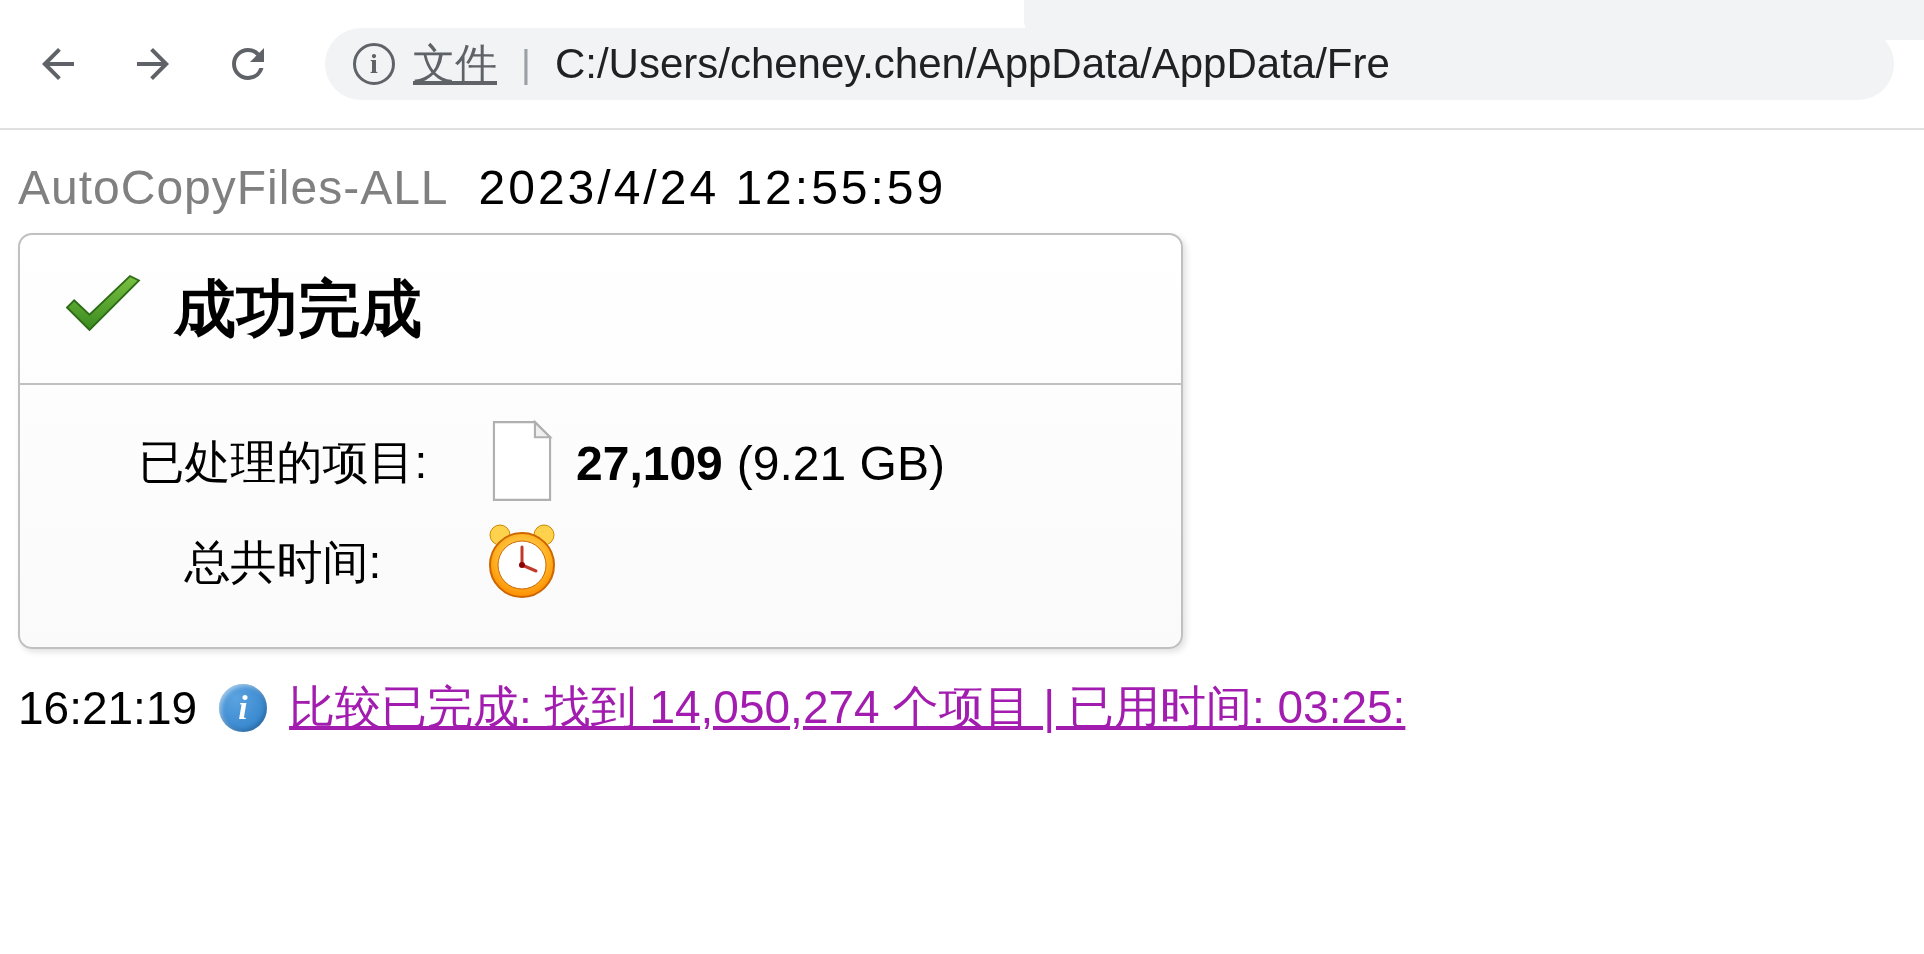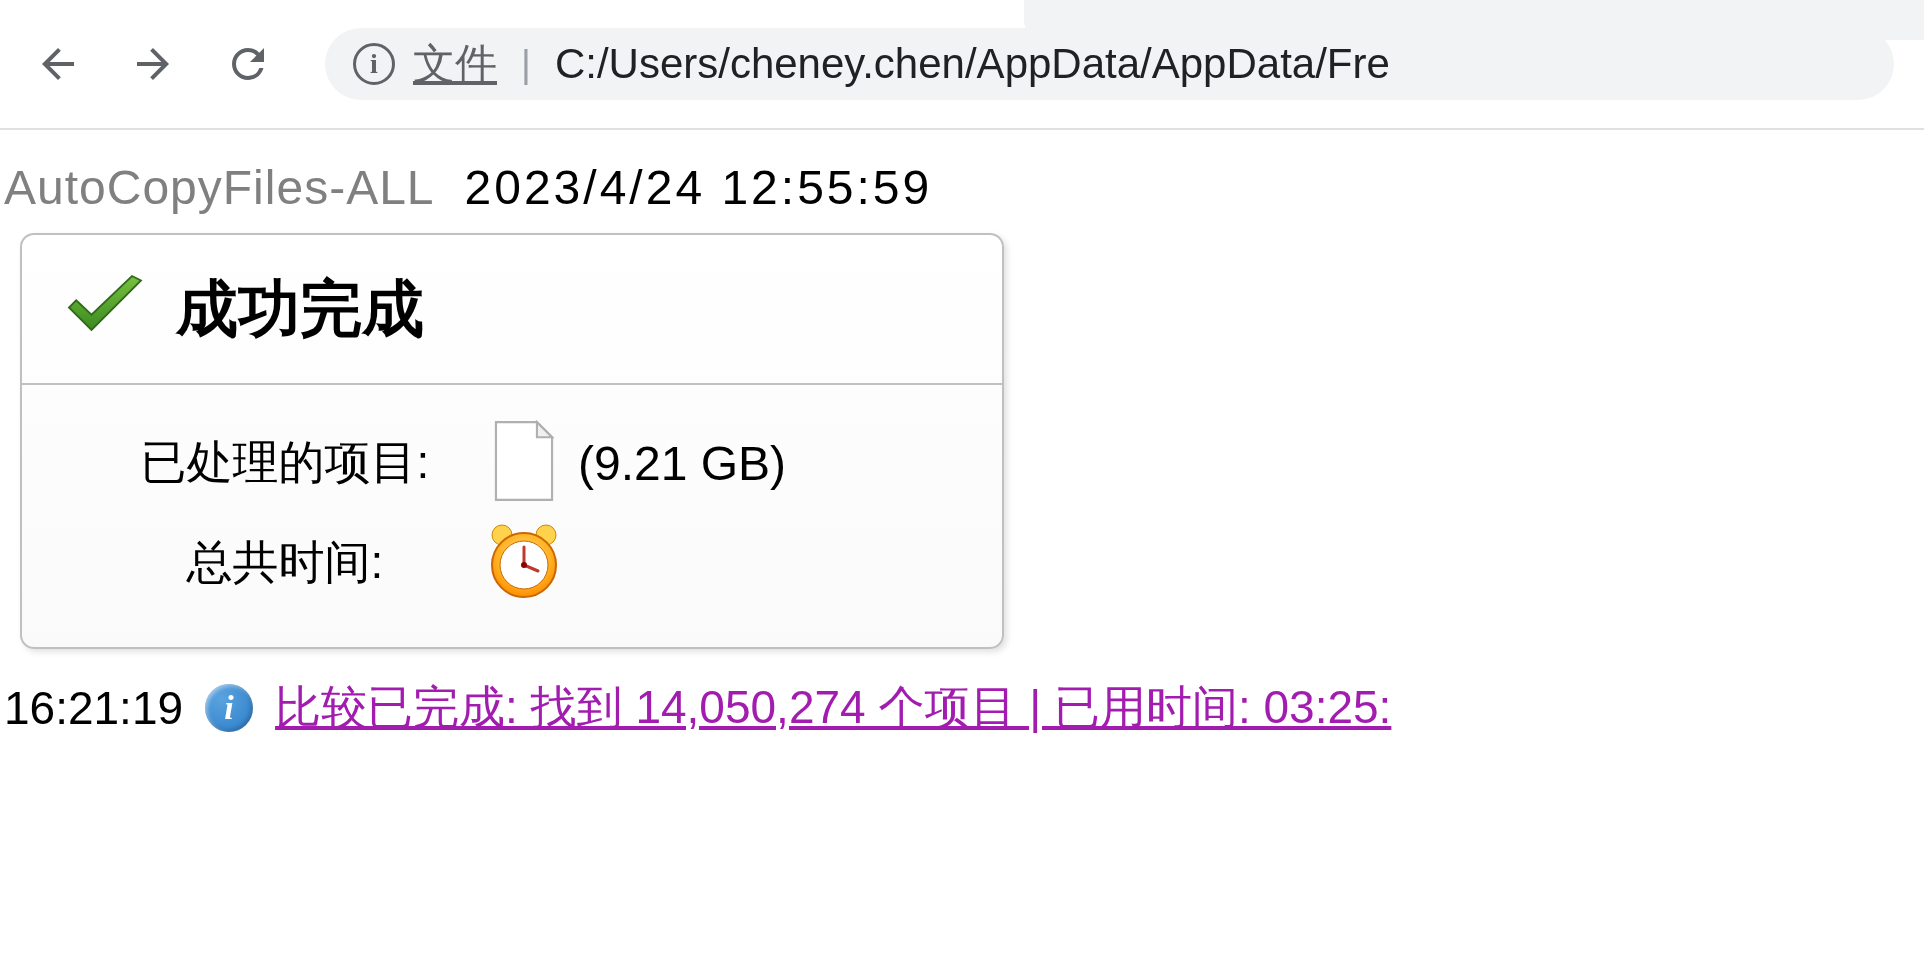--- a/index.html
+++ b/index.html
@@ -84,21 +84,21 @@
       font-size: 38px;
       margin: 0 6px;
     }
     .url-text {
       font-size: 42px;
       color: #202124;
       white-space: nowrap;
       overflow: hidden;
     }
     .page-content {
-      padding: 30px 18px 0 4px;
+      padding: 30px 18px 0 18px;
     }
     .header-line {
       display: flex;
       align-items: baseline;
       gap: 30px;
       margin-bottom: 18px;
     }
     .job-name {
       font-size: 48px;
       color: #808080;
@@ -106,24 +106,23 @@
       letter-spacing: 1px;
     }
     .job-timestamp {
       font-size: 48px;
       color: #000000;
       letter-spacing: 3px;
     }
     .summary-card {
       border: 2px solid #c0c0c0;
       border-radius: 14px;
-      width: 984px;
+      width: 1165px;
       box-shadow: 3px 3px 6px rgba(0,0,0,0.12);
       background: linear-gradient(to bottom, #ffffff, #fafafa);
-      margin-left: 16px;
     }
     .card-header {
       display: flex;
       align-items: center;
       padding: 32px 38px;
       border-bottom: 2px solid #c0c0c0;
       gap: 26px;
     }
     .checkmark-icon svg {
       width: 90px;
@@ -268,20 +267,21 @@
         <span class="stat-label">已处理的项目:</span>
         <span class="stat-icon-col">
           <span class="file-icon">
             <svg viewBox="0 0 60 76">
               <path d="M4 2 L42 2 L56 16 L56 74 L4 74 Z" fill="#ffffff" stroke="#b0b0b0" stroke-width="2"></path>
               <path d="M42 2 L42 16 L56 16 Z" fill="#f0f0f0" stroke="#b0b0b0" stroke-width="2"></path>
             </svg>
           </span>
         </span>
         <span class="stat-value">
+          <span class="count">27,109</span>
           <span class="size">(9.21 GB)</span>
         </span>
       </div>
       <div class="stat-row">
         <span class="stat-label">总共时间:</span>
         <span class="stat-icon-col">
           <span class="clock-icon">
             <svg viewBox="0 0 80 80">
               <defs>
                 <radialGradient id="gclock" cx="0.5" cy="0.4" r="0.6">

